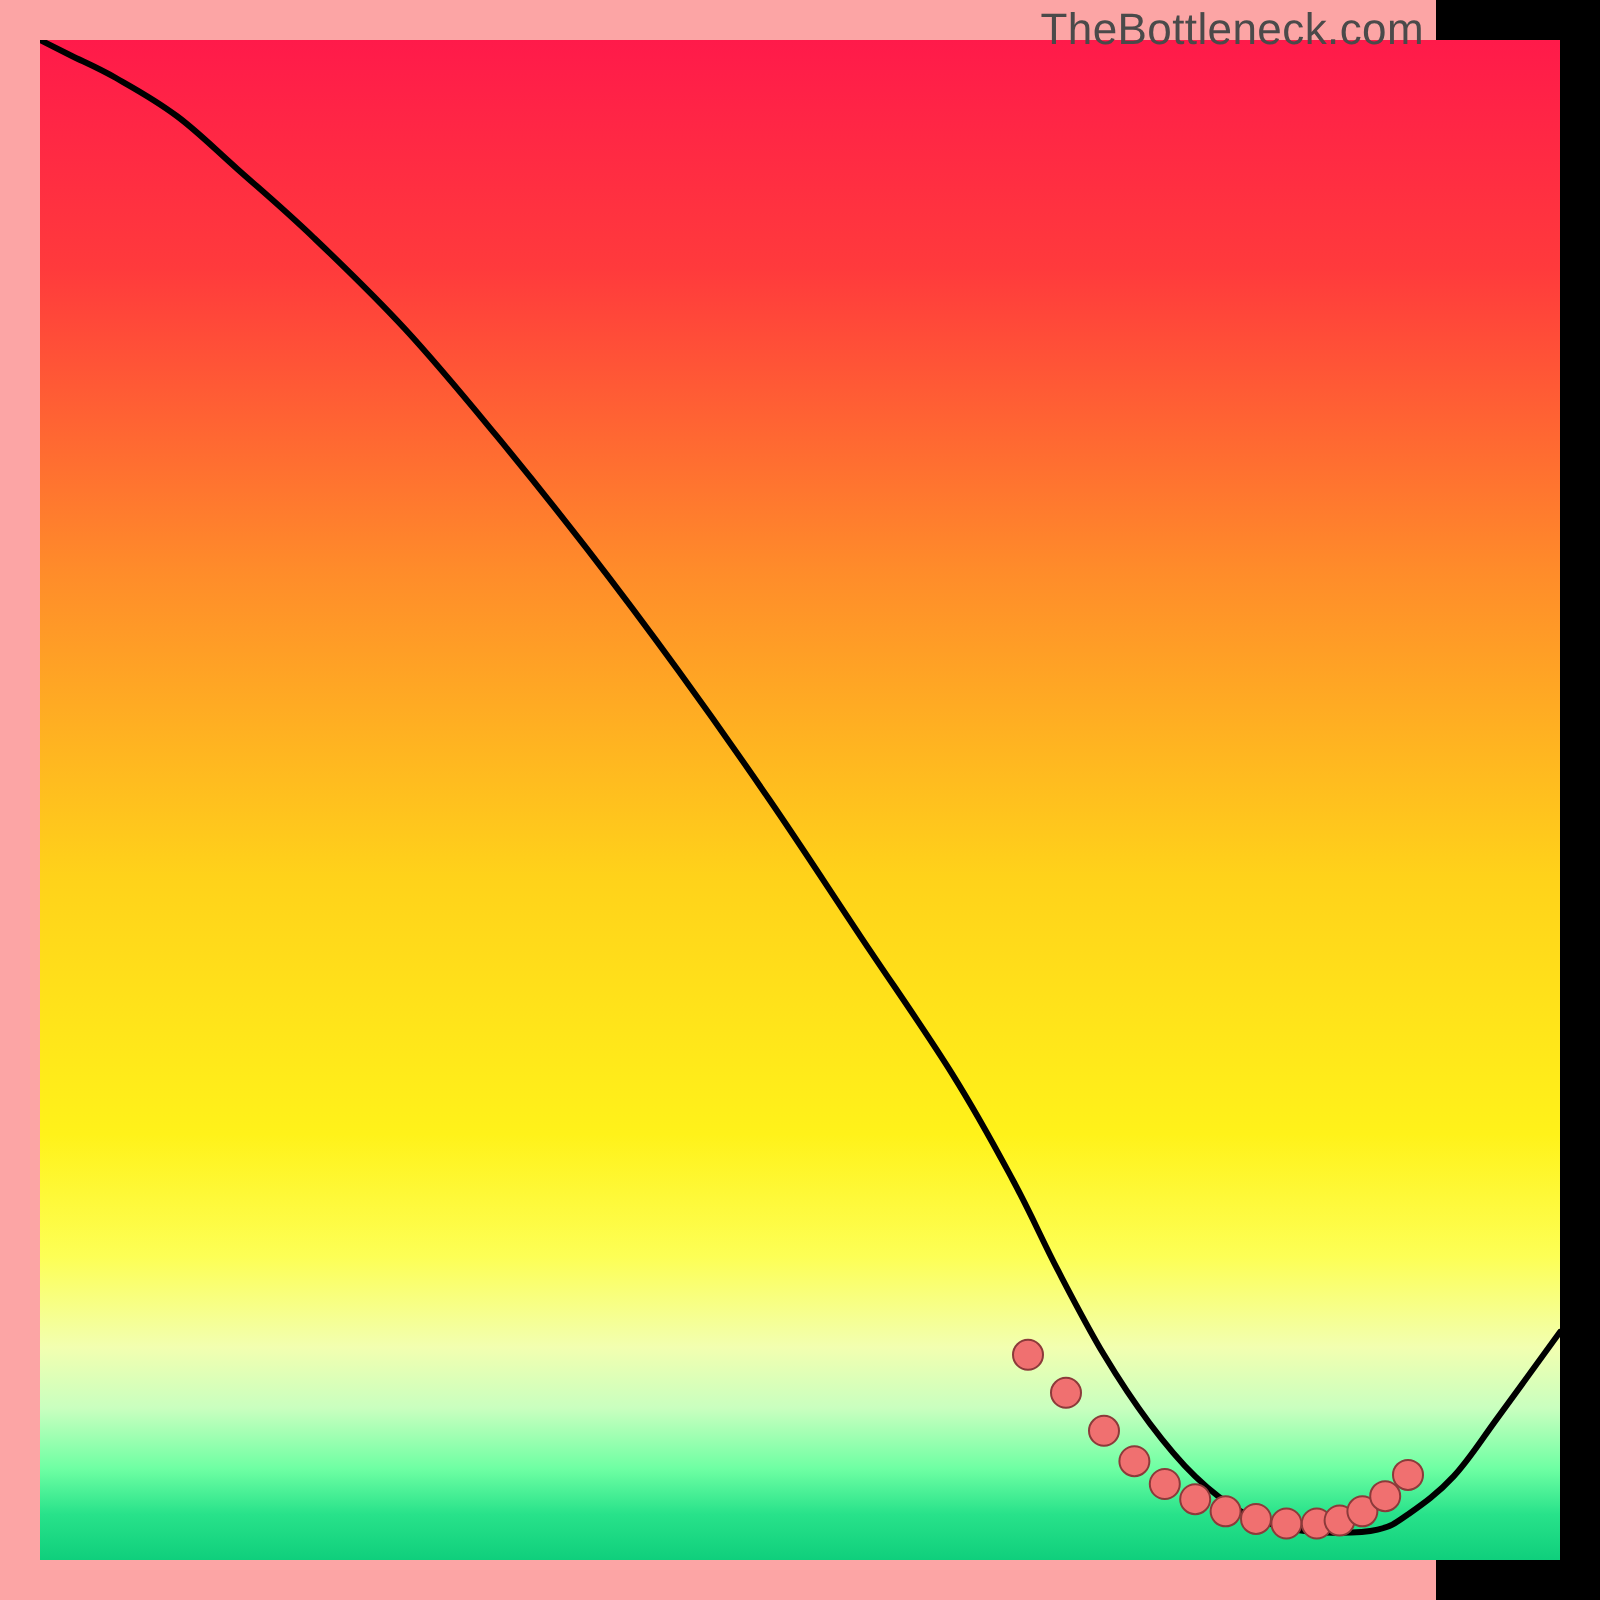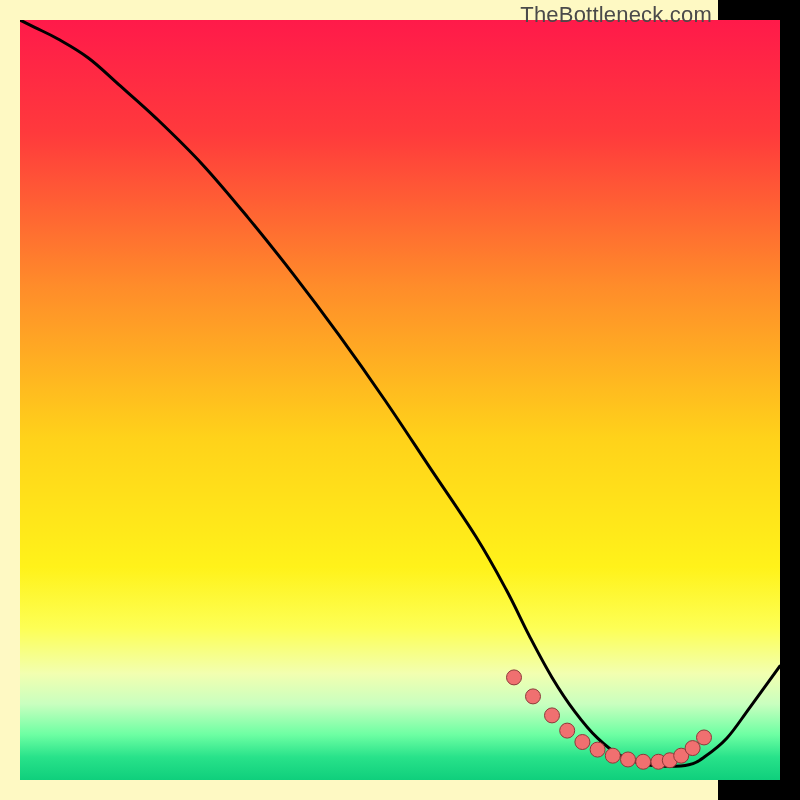--- a/index.html
+++ b/index.html
@@ -9,21 +9,21 @@
     height: 800px;
     background: #000;
     overflow: hidden;
   }
   .frame {
     position: absolute;
     left: 0;
     top: 0;
     width: 718px;
     height: 800px;
-    background: #fef9c3;
+    background: #fca5a5;
   }
   .plot-area {
     position: absolute;
     left: 20px;
     top: 20px;
     width: 760px;
     height: 760px;
     overflow: hidden;
   }
   .gradient-bg {

